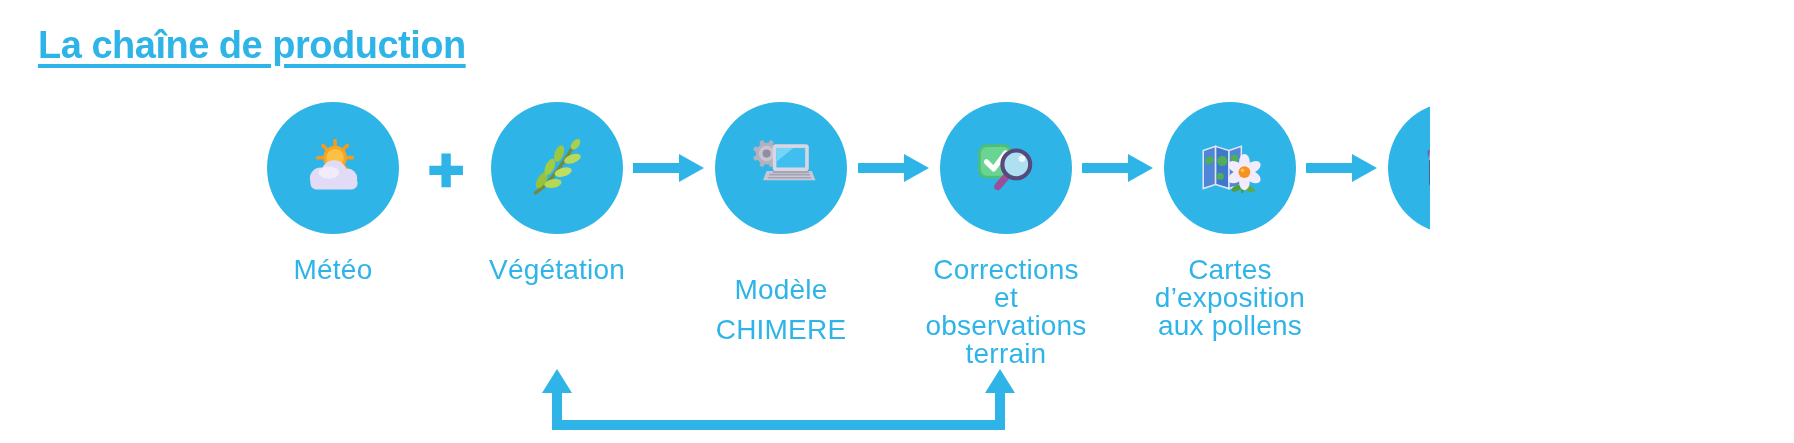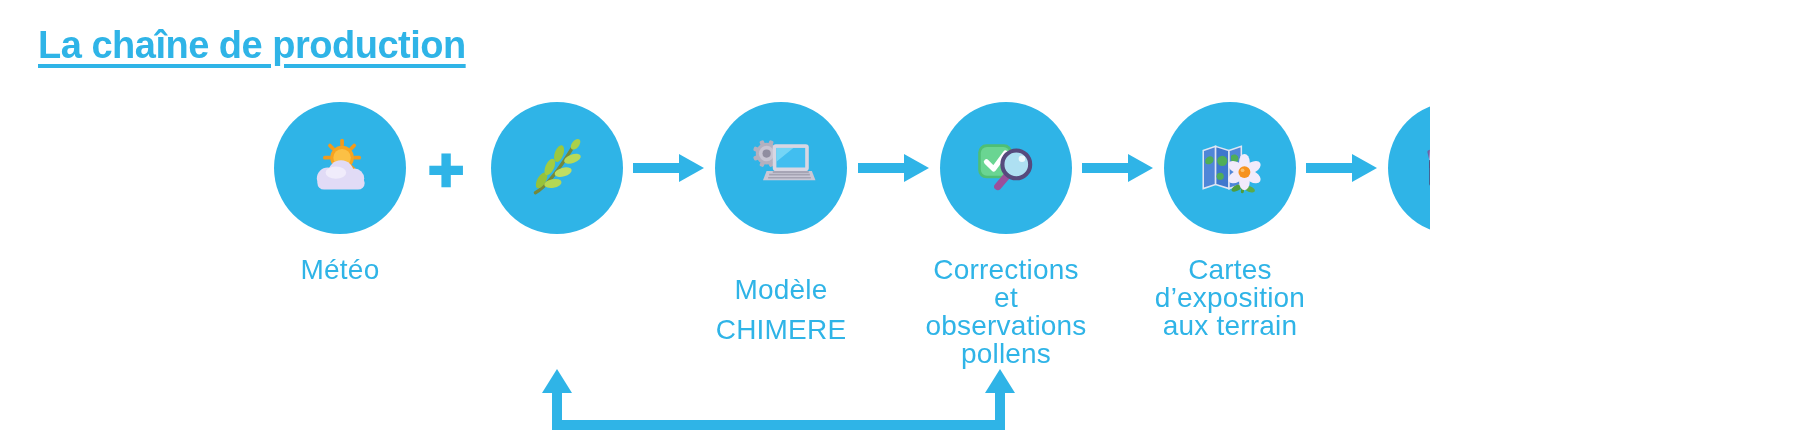--- a/index.html
+++ b/index.html
@@ -41,21 +41,21 @@
   .harrow.a3 { left:1082px; } .harrow.a4 { left:1306px; }
   .feedback { position:absolute; left:530px; top:367px; width:500px; height:72px; color:var(--accent); }
 </style>
 </head>
 <body>
 
 <div class="canvas">
 
   <h1 class="title">La chaîne de production</h1>
 
-  <div class="node" style="left:235px">
+  <div class="node" style="left:228px">
     <div class="circle">
       <svg class="icon" viewBox="0 0 68 68">
         <g fill="#f29b1d">
           <rect x="34.2" y="5.5" width="3.6" height="8" rx="1.8"></rect>
           <rect x="34.2" y="5.5" width="3.6" height="8" rx="1.8" transform="rotate(45 36 24)"></rect>
           <rect x="34.2" y="5.5" width="3.6" height="8" rx="1.8" transform="rotate(90 36 24)"></rect>
           <rect x="34.2" y="5.5" width="3.6" height="8" rx="1.8" transform="rotate(135 36 24)"></rect>
           <rect x="34.2" y="5.5" width="3.6" height="8" rx="1.8" transform="rotate(180 36 24)"></rect>
           <rect x="34.2" y="5.5" width="3.6" height="8" rx="1.8" transform="rotate(225 36 24)"></rect>
           <rect x="34.2" y="5.5" width="3.6" height="8" rx="1.8" transform="rotate(270 36 24)"></rect>
@@ -83,20 +83,21 @@
         <path d="M13 58 C 24 52, 36 36, 51 11" stroke="#75893a" stroke-width="3.2" fill="none" stroke-linecap="round"></path>
         <ellipse cx="19" cy="46" rx="8.5" ry="4.2" fill="#97c23a" transform="rotate(-60 19 46)"></ellipse>
         <ellipse cx="30" cy="49" rx="8.5" ry="4.2" fill="#b5d855" transform="rotate(-10 30 49)"></ellipse>
         <ellipse cx="27" cy="33" rx="8.5" ry="4.2" fill="#a3cc42" transform="rotate(-65 27 33)"></ellipse>
         <ellipse cx="40" cy="38" rx="8.5" ry="4.2" fill="#c0de62" transform="rotate(-15 40 38)"></ellipse>
         <ellipse cx="36" cy="20" rx="8.5" ry="4.2" fill="#9bc83e" transform="rotate(-70 36 20)"></ellipse>
         <ellipse cx="49" cy="25" rx="8.5" ry="4.2" fill="#b8da58" transform="rotate(-20 49 25)"></ellipse>
         <ellipse cx="52" cy="11" rx="6" ry="3.5" fill="#aad04a" transform="rotate(-50 52 11)"></ellipse>
       </svg>
     </div>
+    <div class="label">Végétation</div>
   </div>
 
   <svg class="harrow a1" viewBox="0 0 72 30">
     <line x1="0" y1="15" x2="50" y2="15" stroke="currentColor" stroke-width="10"></line>
     <polygon points="46,1 46,29 71,15" fill="currentColor"></polygon>
   </svg>
 
   <div class="node" style="left:676px">
     <div class="circle">
       <svg class="icon" viewBox="0 0 68 68">
@@ -137,21 +138,21 @@
         <rect x="9.5" y="13.5" width="28" height="28" rx="6" fill="#6ad592"></rect>
         <path d="M15 28 L22 35 L33.5 19.5" stroke="#ffffff" stroke-width="5" fill="none" stroke-linecap="round" stroke-linejoin="round"></path>
         <line x1="35.5" y1="41" x2="26" y2="52" stroke="#9b4f9b" stroke-width="7" stroke-linecap="round"></line>
         <circle cx="44" cy="30.5" r="13.5" fill="#aee0f2" stroke="#564a7d" stroke-width="4"></circle>
         <circle cx="49.5" cy="25" r="3.2" fill="#ecf8fc"></circle>
       </svg>
     </div>
     <div class="label">Corrections
 et
 observations
-pollens</div>
+terrain</div>
   </div>
 
   <svg class="harrow a3" viewBox="0 0 72 30">
     <line x1="0" y1="15" x2="50" y2="15" stroke="currentColor" stroke-width="10"></line>
     <polygon points="46,1 46,29 71,15" fill="currentColor"></polygon>
   </svg>
 
   <div class="node" style="left:1125px">
     <div class="circle">
       <svg class="icon" viewBox="0 0 68 68">
@@ -172,21 +173,21 @@
           <ellipse cx="48" cy="28.5" rx="5.2" ry="8.2" transform="rotate(180 48 38)"></ellipse>
           <ellipse cx="48" cy="28.5" rx="5.2" ry="8.2" transform="rotate(240 48 38)"></ellipse>
           <ellipse cx="48" cy="28.5" rx="5.2" ry="8.2" transform="rotate(300 48 38)"></ellipse>
         </g>
         <circle cx="48" cy="38" r="5.8" fill="#f6921e"></circle>
         <circle cx="46.2" cy="36.2" r="1.8" fill="#fbbf6a"></circle>
       </svg>
     </div>
     <div class="label">Cartes
 d’exposition
-aux terrain</div>
+aux pollens</div>
   </div>
 
   <svg class="harrow a4" viewBox="0 0 72 30">
     <line x1="0" y1="15" x2="50" y2="15" stroke="currentColor" stroke-width="10"></line>
     <polygon points="46,1 46,29 71,15" fill="currentColor"></polygon>
   </svg>
 
   <div class="node" style="left:1349px">
     <div class="circle">
       <svg class="icon" viewBox="0 0 68 68">

